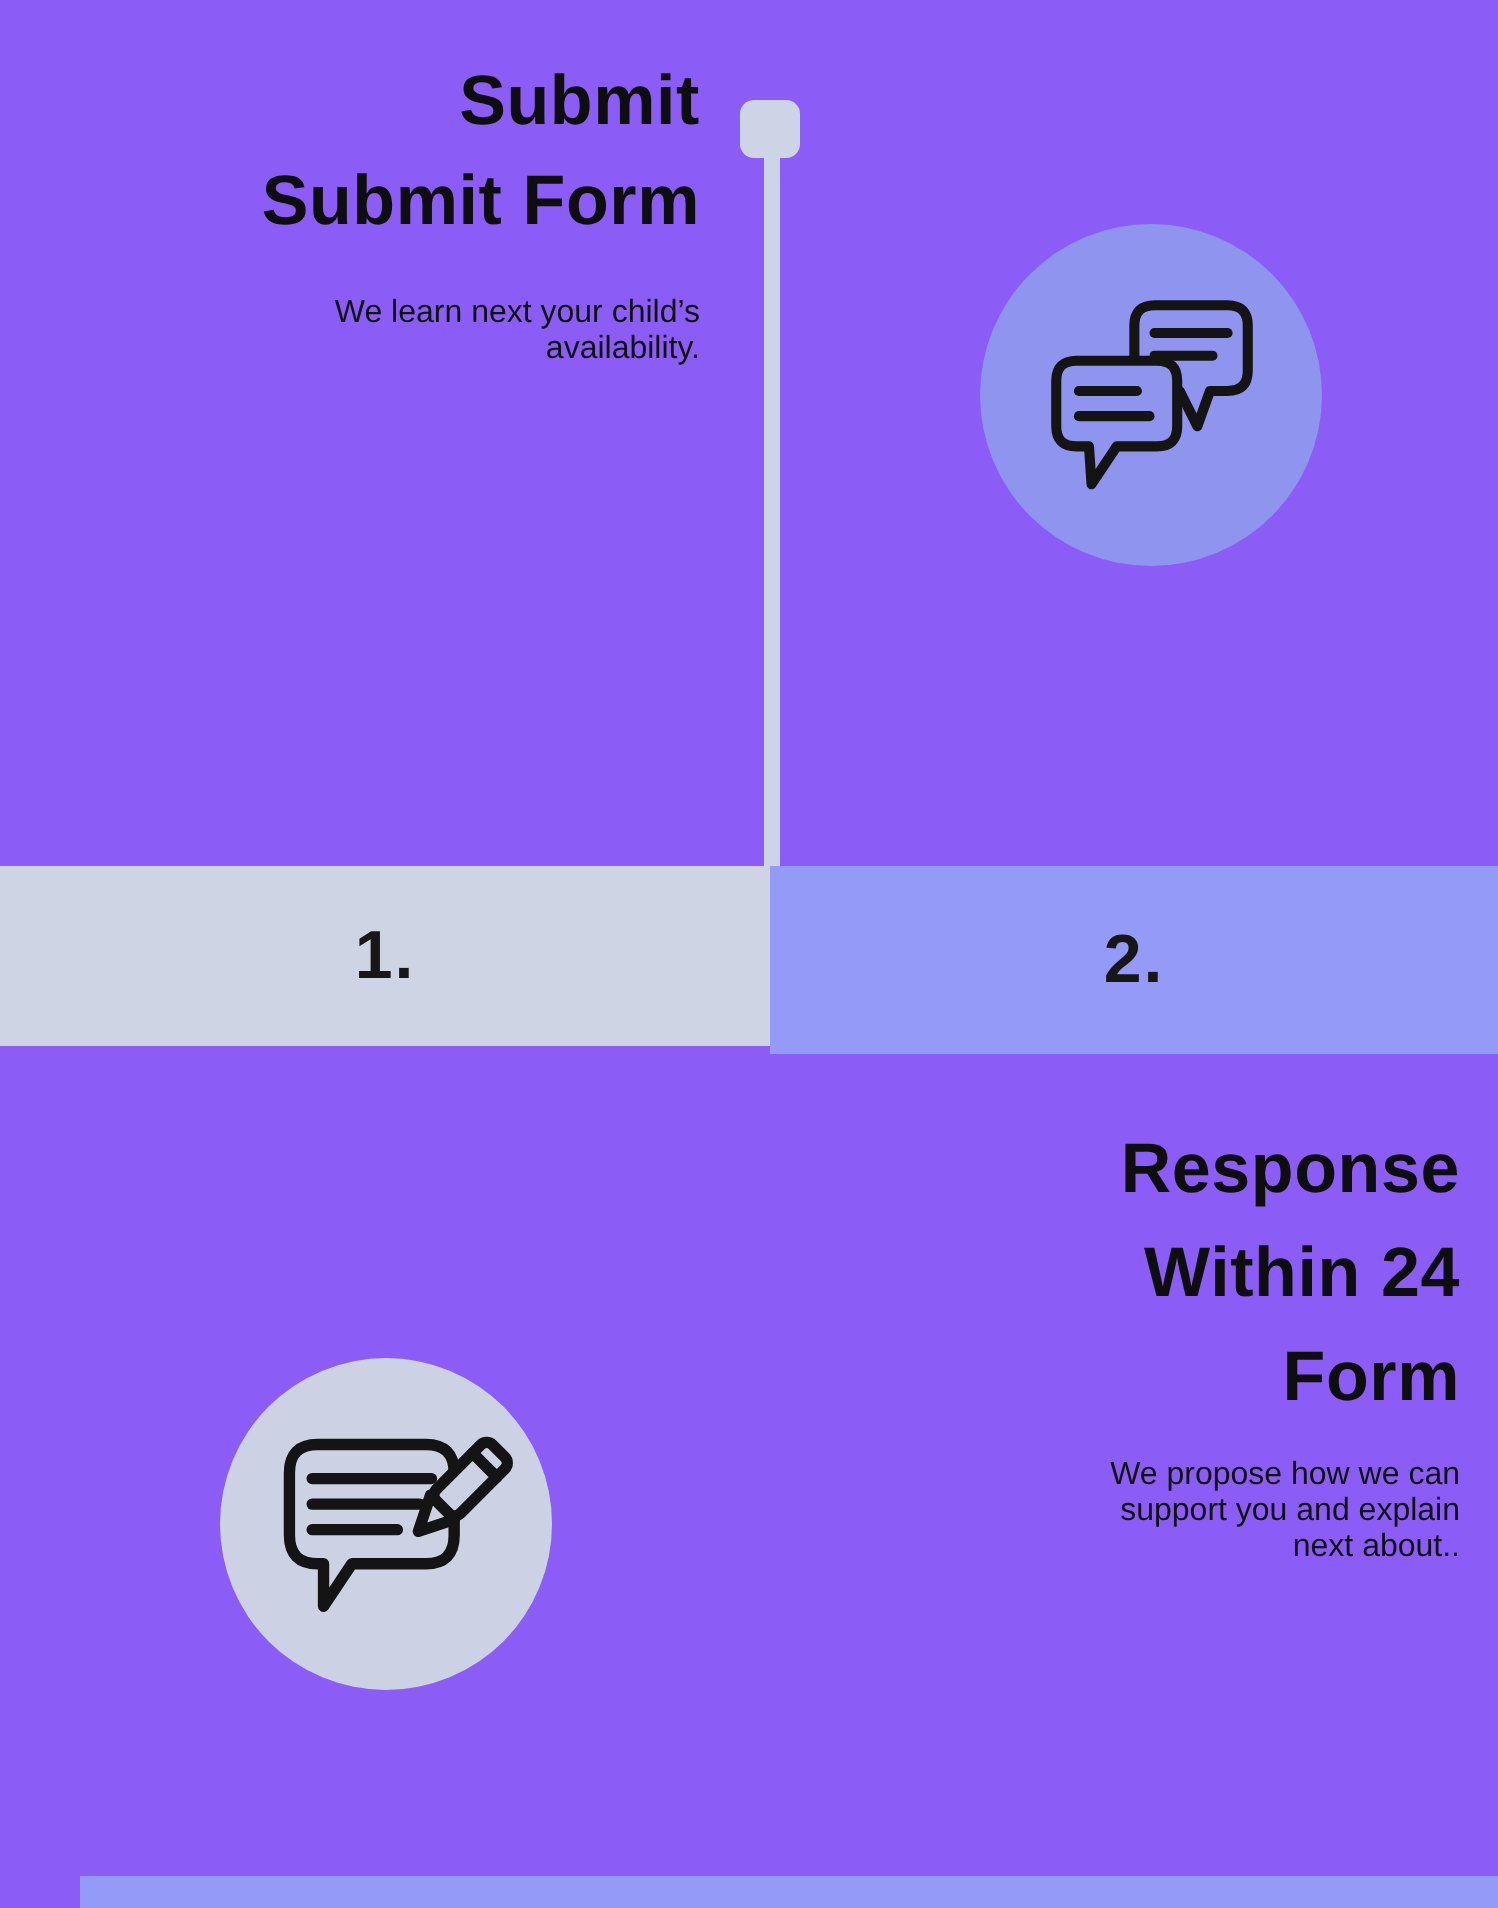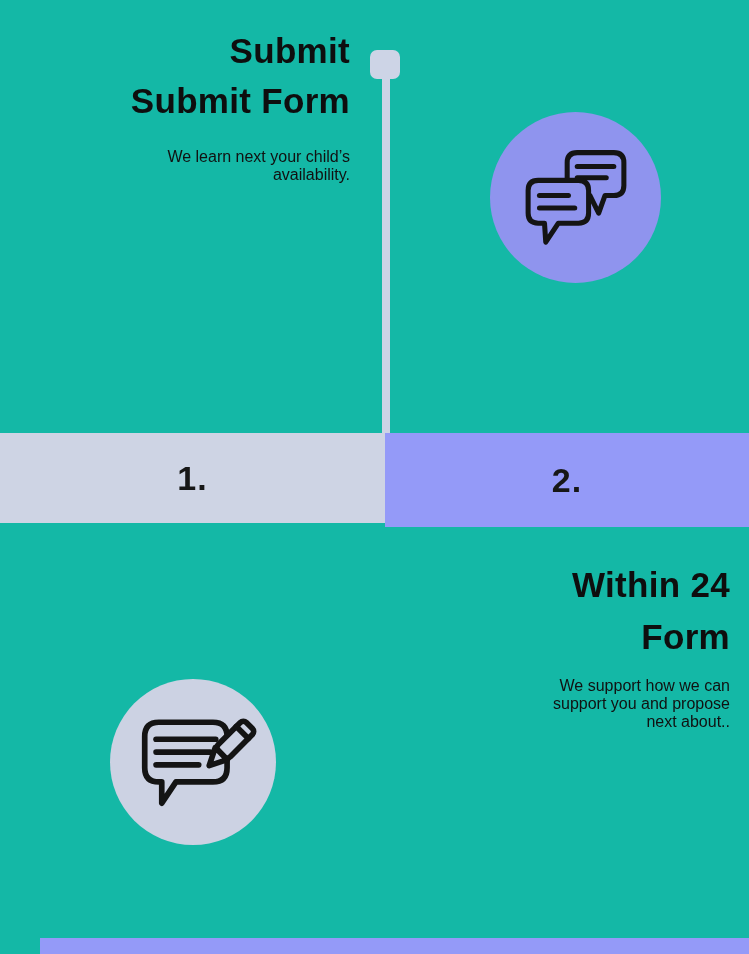--- a/index.html
+++ b/index.html
@@ -1,20 +1,20 @@
 <!DOCTYPE html>
 <html style="--accent-purple: #949af8; --muted-blue-gray: #ced4e4; --icon-circle-purple: #8f94ee; --icon-circle-gray: #ccd2e3; --connector: #cdd4e6; --icon-stroke: #141414; --heading-text: #0e0e0e; --body-text: #212121; --number-text: #171717;"><head>
 <meta charset="utf-8">
 <style>
   html, body { margin: 0; padding: 0; background: #ffffff; }
   .canvas {
     position: relative;
     width: 749px;
     height: 954px;
-    background: #14b8a6;
+    background: #8b5cf6;
     overflow: hidden;
     font-family: "Liberation Sans", sans-serif;
     color: #111;
   }
 
   
   .s1-text {
     position: absolute;
     top: 26px;
     left: 0;
@@ -180,27 +180,28 @@
 
   <div class="band band-1">
     <span>1.</span>
   </div>
   <div class="band band-2">
     <span>2.</span>
   </div>
 
   <div class="s2-text">
     <h1 class="step-title">
+      <div>Response</div>
       <div>Within 24</div>
       <div>Form</div>
     </h1>
     <p class="step-desc">
       </p>
-      <div>We support how we can</div>
-      <div>support you and propose</div>
+      <div>We propose how we can</div>
+      <div>support you and explain</div>
       <div>next about..</div>
     <p></p>
   </div>
 
   <div class="icon-circle circle-2">
     <svg width="142" height="142" viewBox="0 0 100 100">
 
       <path class="icon-stroke" d="M26,22 H64 Q74,22 74,32 V54 Q74,64 64,64 H38 L28,79 V64 H26 Q16,64 16,54 V32 Q16,22 26,22 Z"></path>
       <path class="icon-stroke" d="M24,34 H66"></path>
       <path class="icon-stroke" d="M24,43 H62"></path>

